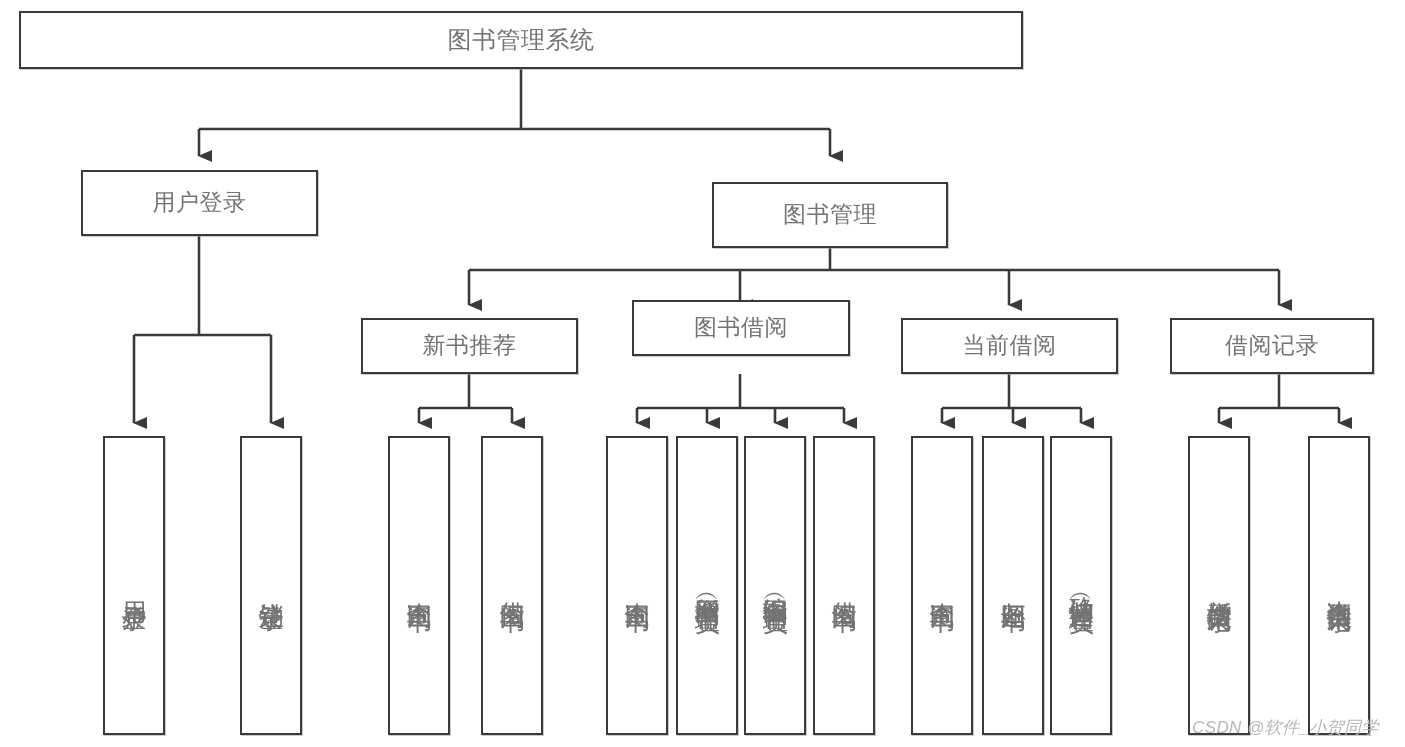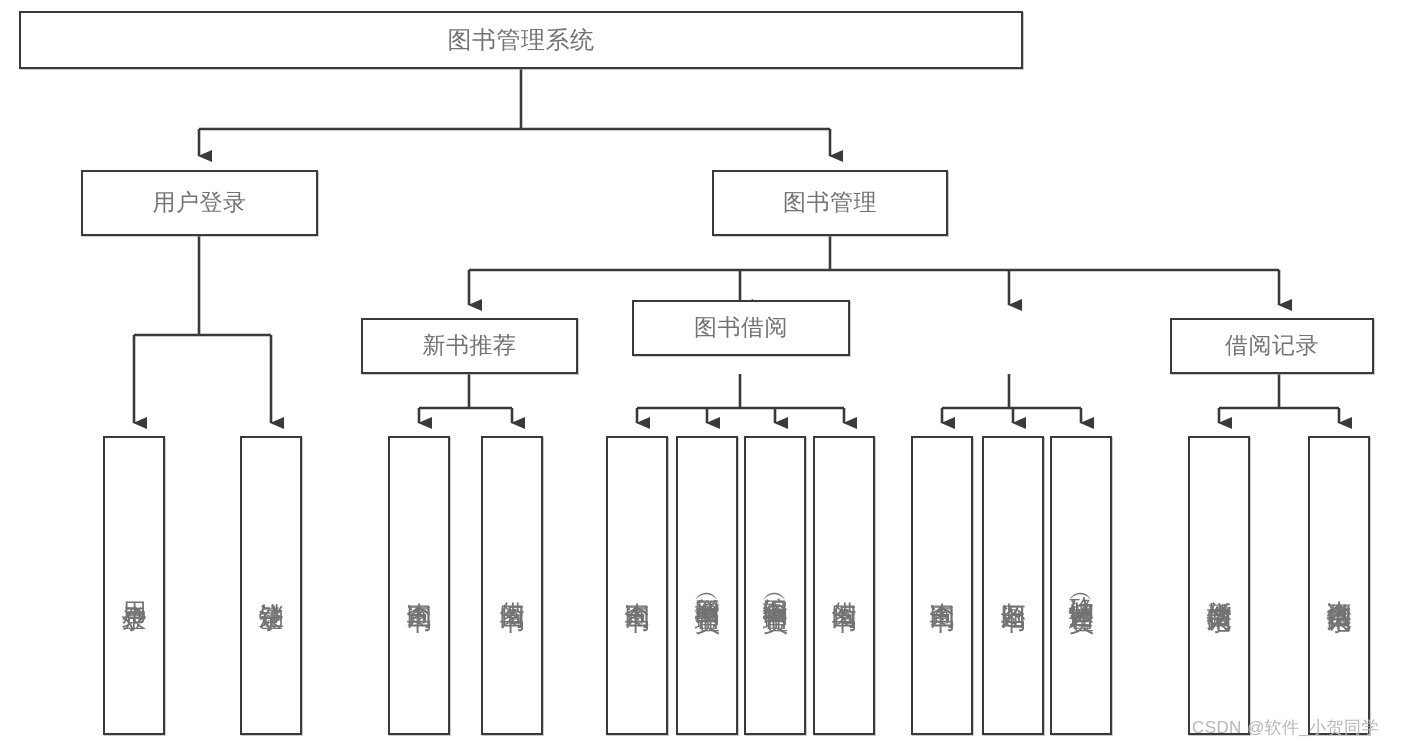--- a/index.html
+++ b/index.html
@@ -63,20 +63,21 @@
     line-height: 1.02;
     letter-spacing: 2px;
     white-space: nowrap;
   }
   .watermark {
     position: absolute;
     font-size: 17px;
     color: #b7b7b7;
     white-space: nowrap;
     letter-spacing: 0.4px;
+    font-style: italic;
   }
 </style>
 </head>
 <body>
 
 <div id="canvas">
 
   <svg class="edges" viewBox="0 0 1405 747">
     <defs>
       <marker id="arrow" viewBox="0 0 12 14" refX="6" refY="13" markerWidth="12" markerHeight="14" orient="auto-start-reverse" markerUnits="userSpaceOnUse">
@@ -127,30 +128,33 @@
     </g>
   </svg>
 
   <div class="node h root" style="left:19px; top:11px; width:1004px; height:58px;">
     <span class="label">图书管理系统</span>
   </div>
 
   <div class="node h" style="left:81px; top:170px; width:237px; height:66px;">
     <span class="label">用户登录</span>
   </div>
-  <div class="node h" style="left:712px; top:170px; width:236px; height:66px;">
+  <div class="node h" style="left:712px; top:182px; width:236px; height:66px;">
     <span class="label">图书管理</span>
   </div>
 
   <div class="node h" style="left:361px; top:318px; width:217px; height:56px;">
     <span class="label">新书推荐</span>
   </div>
   <div class="node h" style="left:632px; top:300px; width:218px; height:56px;">
     <span class="label">图书借阅</span>
   </div>
+  <div class="node h" style="left:901px; top:318px; width:217px; height:56px;">
+    <span class="label">当前借阅</span>
+  </div>
   <div class="node h" style="left:1170px; top:318px; width:204px; height:56px;">
     <span class="label">借阅记录</span>
   </div>
 
   <div class="node v" style="left:103px; top:436px; width:62px; height:299px;">
     <span class="label">用户登录</span>
   </div>
   <div class="node v" style="left:240px; top:436px; width:62px; height:299px;">
     <span class="label">注销登录</span>
   </div>

